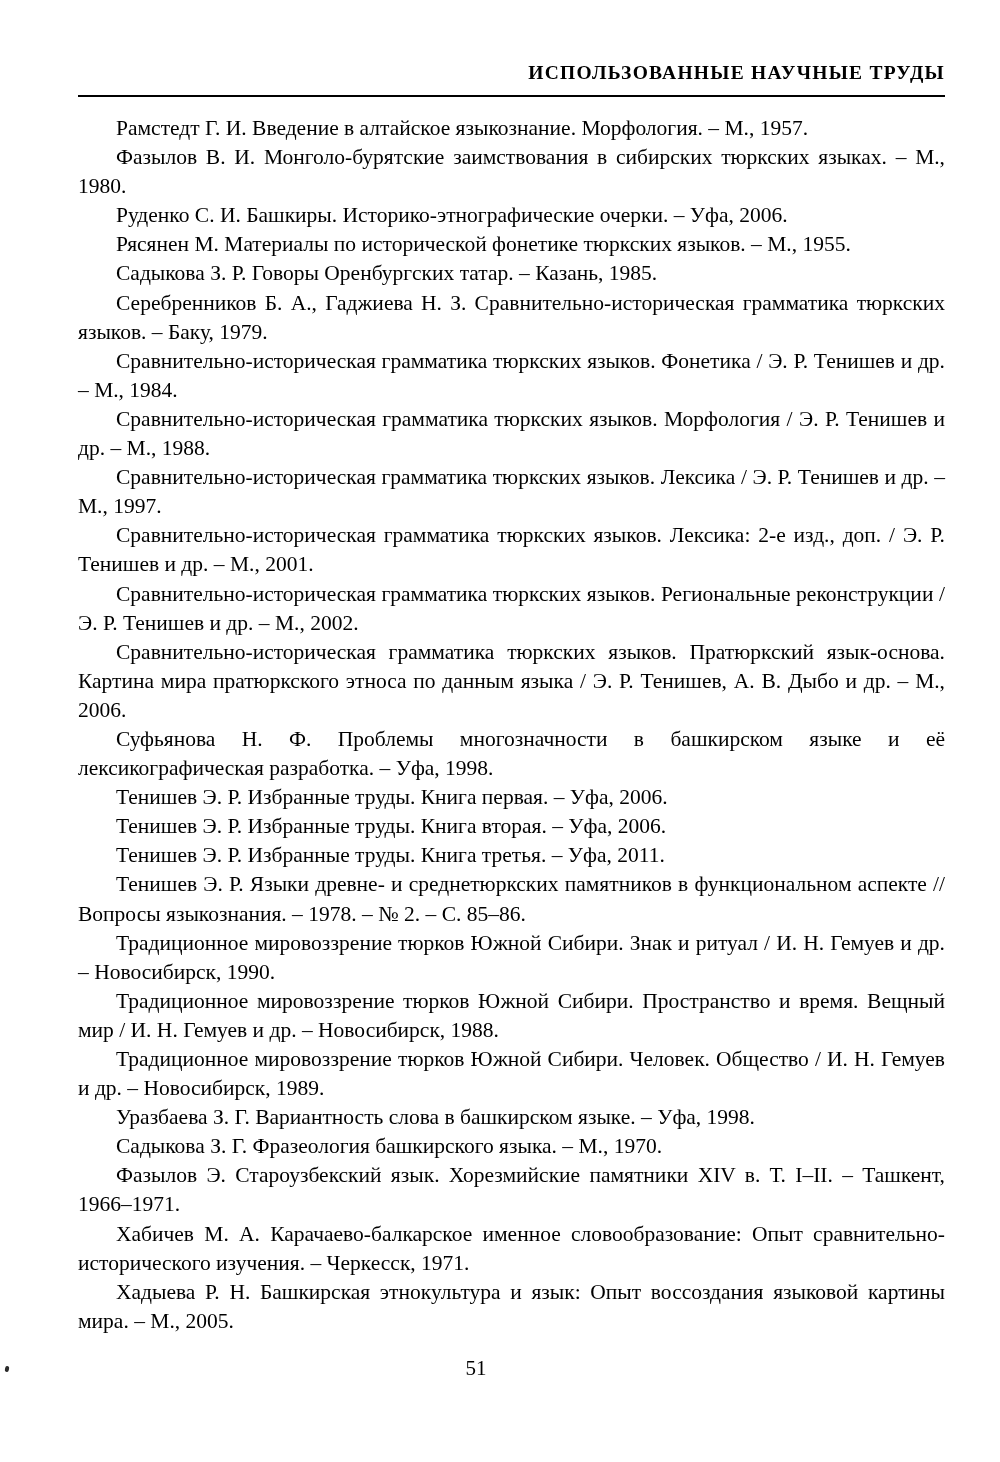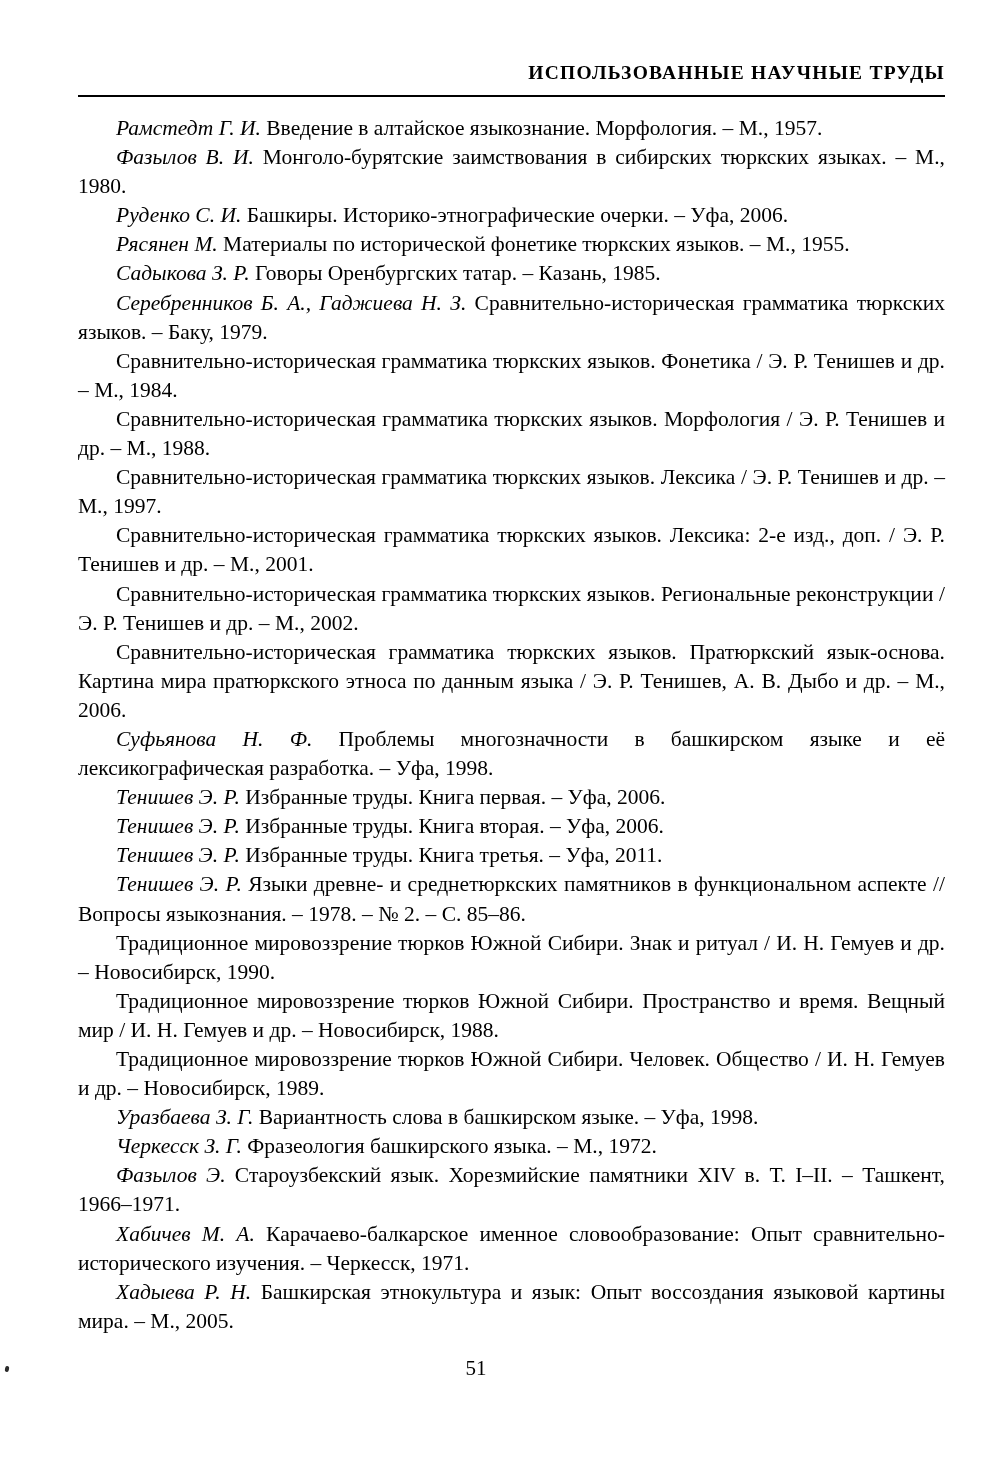--- a/index.html
+++ b/index.html
@@ -56,21 +56,20 @@
     line-height: 29.1px;
     text-align: justify;
     text-justify: inter-word;
     text-indent: 38px;
     margin: 0;
     hyphens: manual;
     -webkit-hyphens: manual;
   }
   
   .au {
-    font-style: italic;
   }
 
   
   .folio {
     position: absolute;
     left: 0;
     top: 1358px;
     width: 952px;
     text-align: center;
     font-size: 21px;
@@ -114,21 +113,21 @@
       <p class="ref"><span>Сравнительно-историческая грамматика тюркских языков. Пратюркский язык-основа. Картина мира пратюркского этноса по данным языка / Э. Р. Тенишев, А. В. Дыбо и др. – М., 2006.</span></p>
       <p class="ref"><span class="au">Суфьянова Н. Ф.</span><span> Проблемы многозначности в башкирском языке и её лексикографическая разработка. – Уфа, 1998.</span></p>
       <p class="ref"><span class="au">Тенишев Э. Р.</span><span> Избранные труды. Книга первая. – Уфа, 2006.</span></p>
       <p class="ref"><span class="au">Тенишев Э. Р.</span><span> Избранные труды. Книга вторая. – Уфа, 2006.</span></p>
       <p class="ref"><span class="au">Тенишев Э. Р.</span><span> Избранные труды. Книга третья. – Уфа, 2011.</span></p>
       <p class="ref"><span class="au">Тенишев Э. Р.</span><span> Языки древне- и среднетюркских памятников в функциональном аспекте // Вопросы языкознания. – 1978. – № 2. – С. 85–86.</span></p>
       <p class="ref"><span>Традиционное мировоззрение тюрков Южной Сибири. Знак и ритуал / И. Н. Гемуев и др. – Новосибирск, 1990.</span></p>
       <p class="ref"><span>Традиционное мировоззрение тюрков Южной Сибири. Пространство и время. Вещный мир / И. Н. Гемуев и др. – Новосибирск, 1988.</span></p>
       <p class="ref"><span>Традиционное мировоззрение тюрков Южной Сибири. Человек. Общество / И. Н. Гемуев и др. – Новосибирск, 1989.</span></p>
       <p class="ref"><span class="au">Уразбаева З. Г.</span><span> Вариантность слова в башкирском языке. – Уфа, 1998.</span></p>
-      <p class="ref"><span class="au">Черкесск З. Г.</span><span> Фразеология башкирского языка. – М., 1972.</span></p>
+      <p class="ref"><span class="au">Садыкова З. Г.</span><span> Фразеология башкирского языка. – М., 1970.</span></p>
       <p class="ref"><span class="au">Фазылов Э.</span><span> Староузбекский язык. Хорезмийские памятники XIV в. Т. I–II. – Ташкент, 1966–1971.</span></p>
       <p class="ref"><span class="au">Хабичев М. А.</span><span> Карачаево-балкарское именное словообразование: Опыт сравнительно-исторического изучения. – Черкесск, 1971.</span></p>
       <p class="ref"><span class="au">Хадыева Р. Н.</span><span> Башкирская этнокультура и язык: Опыт воссоздания языковой картины мира. – М., 2005.</span></p>
     </div>
 
   <div class="folio">51</div>
 
   <div class="scan-speck"></div>
 
 </div>

